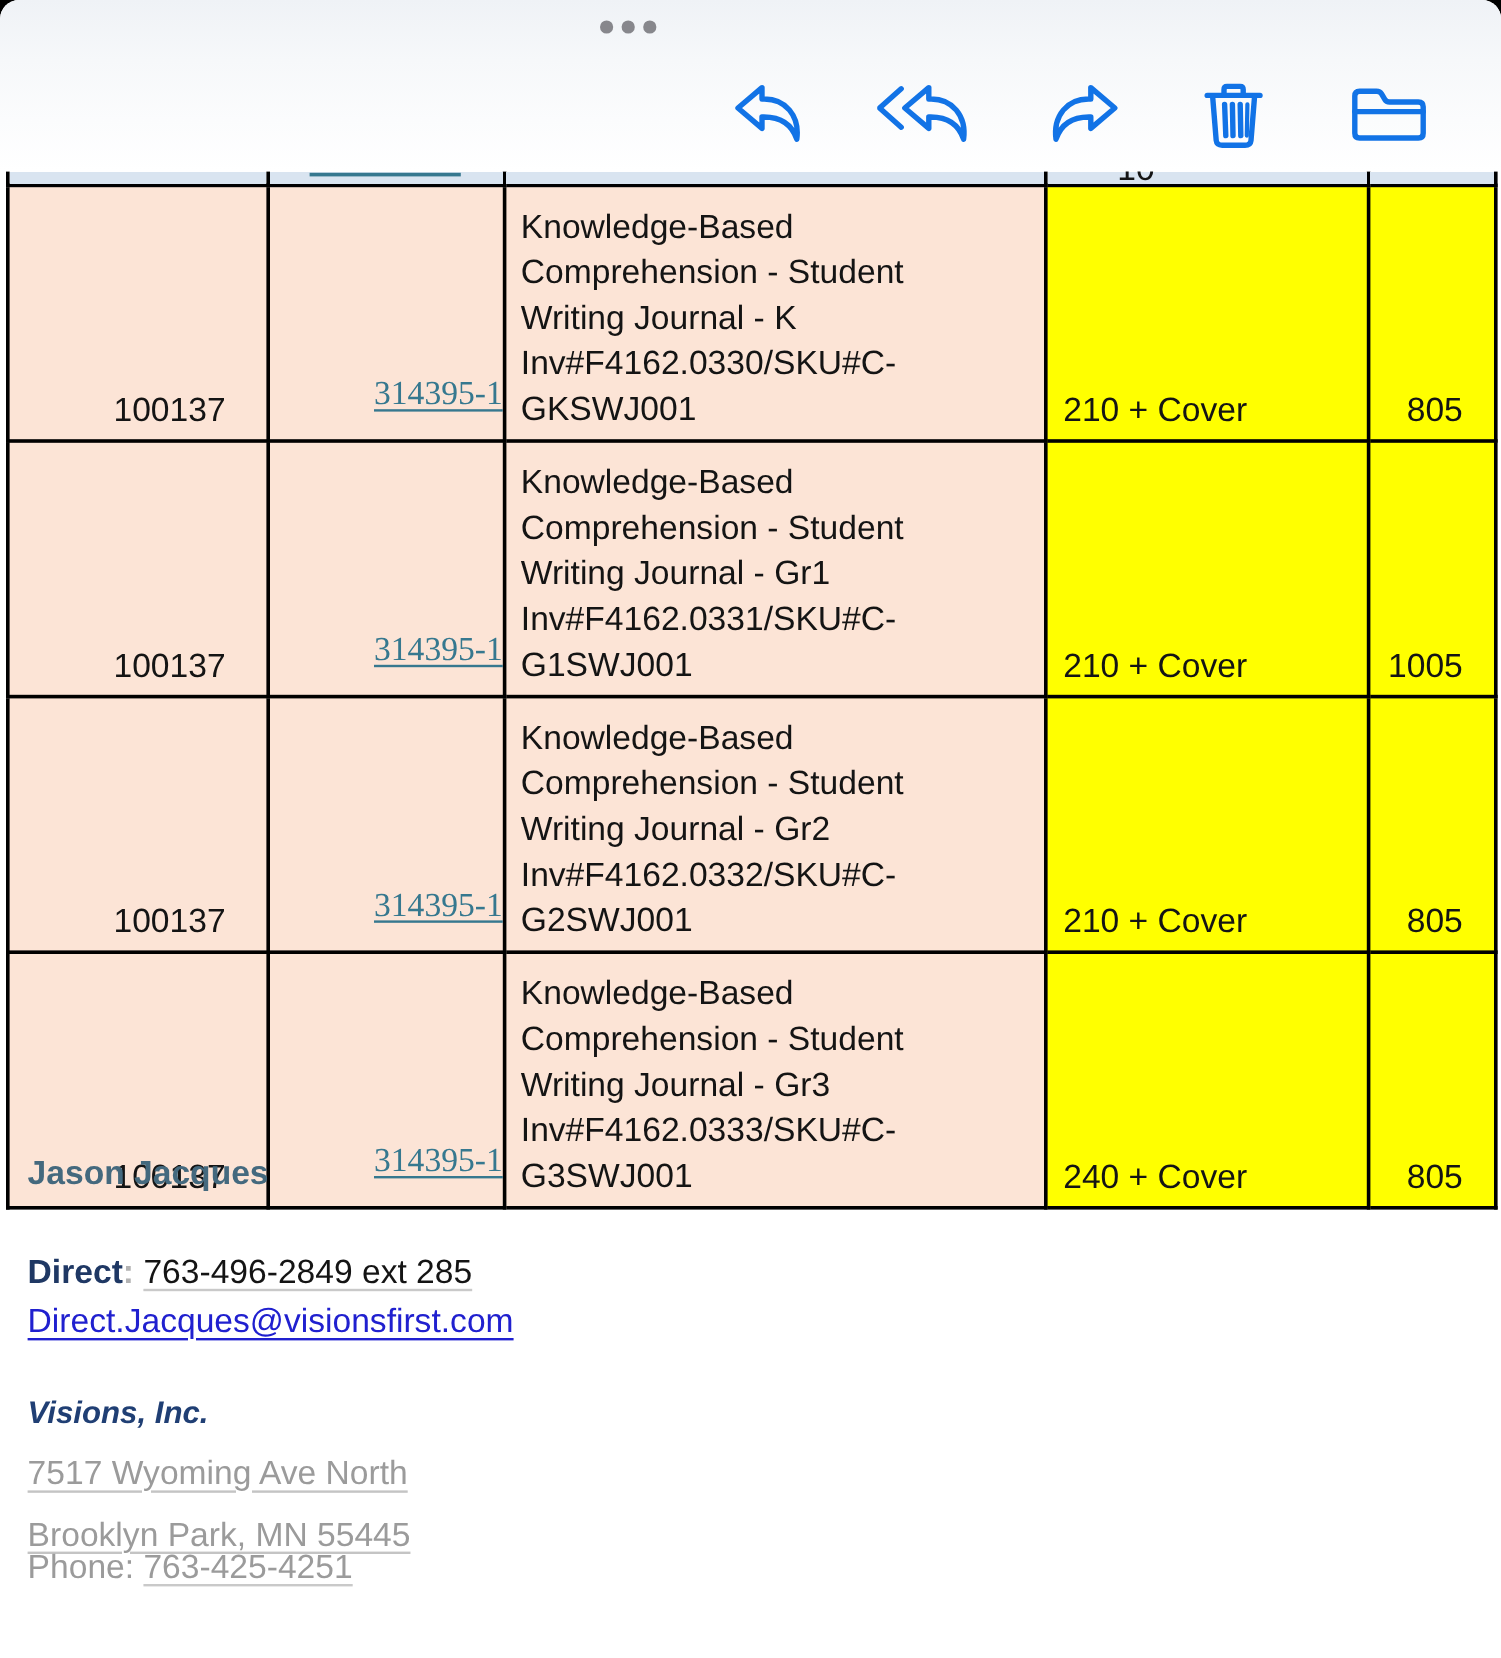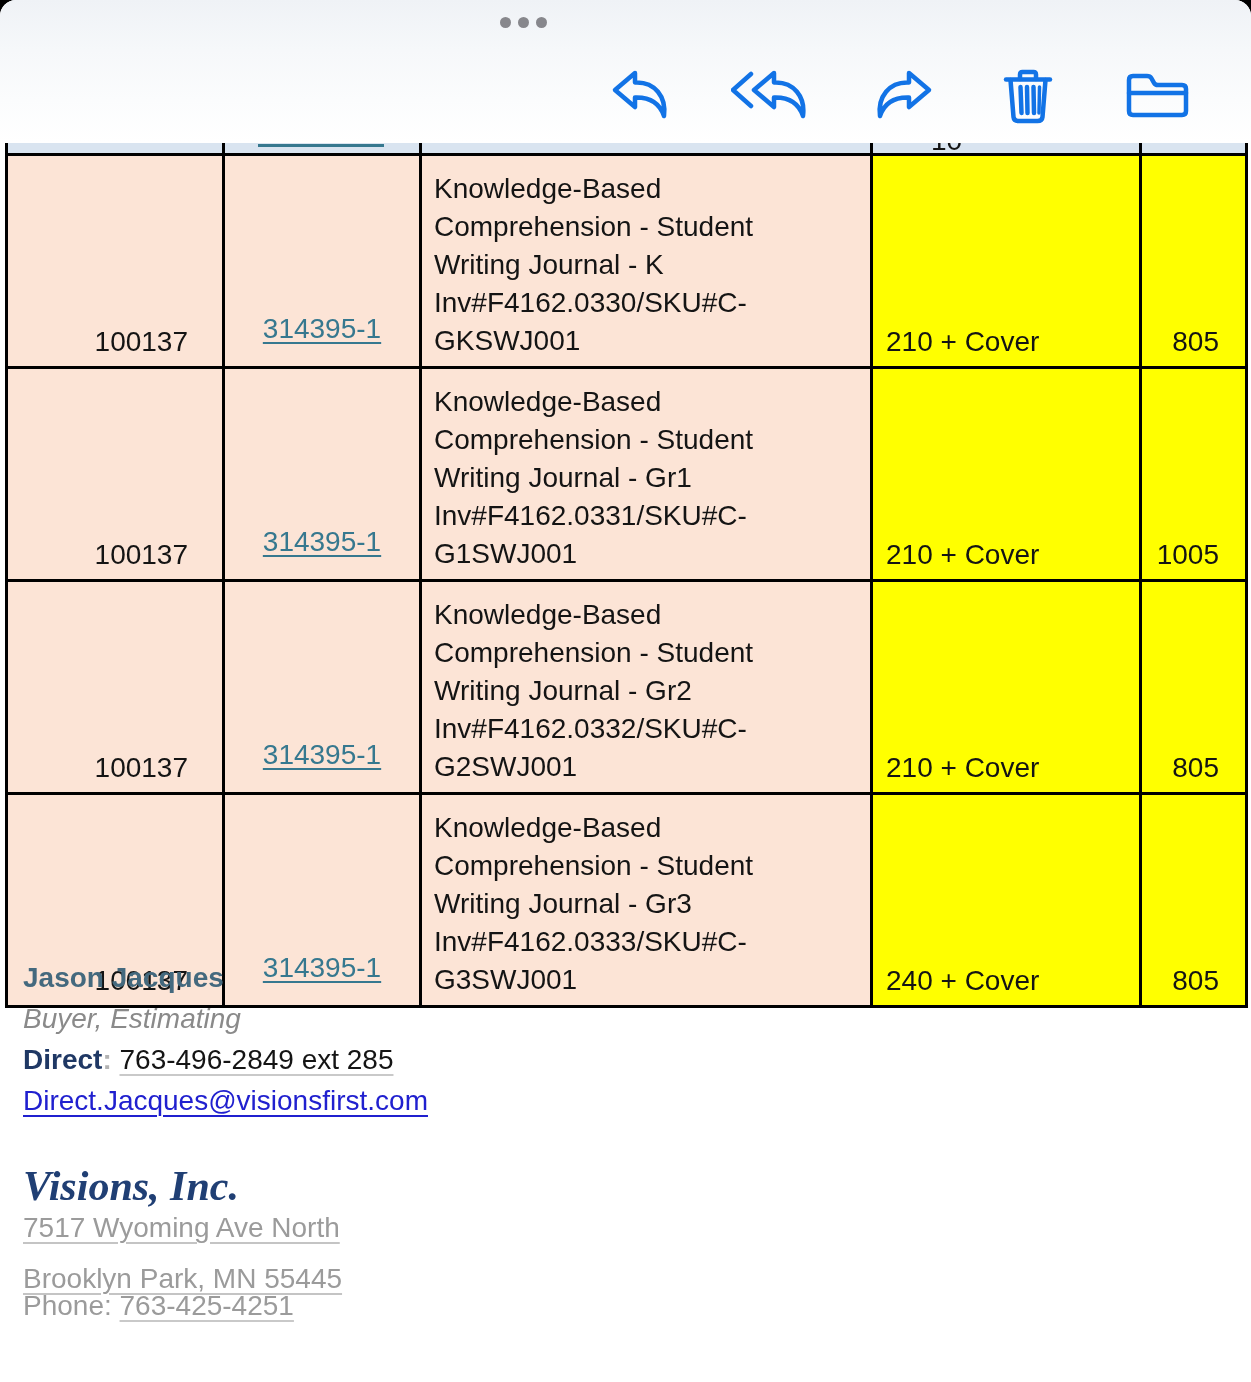--- a/index.html
+++ b/index.html
@@ -24,38 +24,38 @@
   
   .po-table{
     position:absolute;left:5px;top:143px;width:1240px;
     border-collapse:collapse;table-layout:fixed;
     font-size:28px;color:#141414;
   }
   .po-table td{border:3px solid #000;background:var(--peach);padding:0;}
   .po-table tr.partial td{border-top:none;background:var(--sliver);height:10px;position:relative;overflow:hidden;}
   .po-table tr.item td{height:189px;vertical-align:bottom;}
   td.c-order{text-align:right;padding:0 34px 8px 0;}
-  td.c-po{text-align:center;padding:0 0 21px 0;}
+  td.c-po{text-align:right;padding:0 0 21px 0;font-family:Liberation Serif, serif;}
   td.c-desc{text-align:left;padding:2px 8px 6px 12px;line-height:38px;white-space:pre-line;}
   td.c-pages{background:var(--yellow) !important;text-align:left;padding:0 0 8px 13px;margin-top:40px;}
   td.c-qty{background:var(--yellow) !important;text-align:right;padding:0 26px 8px 0;}
   .po-link{color:var(--tablelink);text-decoration:underline;text-underline-offset:4px;cursor:pointer;}
   .remnant-underline{position:absolute;left:33px;top:1px;width:126px;height:3px;background:var(--tablelink);}
   .remnant-text{position:absolute;left:58px;bottom:-2px;font-size:28px;color:#141414;line-height:28px;}
   
   .sig{position:absolute;left:23px;width:1000px;font-size:28px;}
   .sig-name{top:962px;font-weight:bold;color:#44697e;}
   .sig-title{top:1003px;font-style:italic;color:#8a8a8a;}
   .sig-direct{top:1044px;color:#141414;}
   .sig-direct .lbl{font-weight:bold;color:#1f3864;margin-top:39px;}
   .sig-direct .sep{color:#b3b3b3;font-weight:bold;}
   .tel{color:#141414;text-decoration:underline;text-decoration-color:#c9c9c9;text-decoration-thickness:2px;text-underline-offset:5px;cursor:pointer;}
   .sig-email{top:1085px;}
   .sig-email a{color:#2020cf;text-decoration:underline;text-decoration-thickness:2px;text-underline-offset:5px;cursor:pointer;}
-  .sig-company{top:1162px;font-size:42px;font-weight:bold;font-style:italic;color:#203f74;font-family:Liberation Serif, serif;}
+  .sig-company{top:1162px;font-size:26px;font-weight:bold;font-style:italic;color:#203f74;}
   .sig-addr1{top:1212px;}
   .sig-addr2{top:1251px;margin-top:12px;}
   .gray-link{color:#9b9b9b;text-decoration:underline;text-decoration-color:#c4c4c4;text-decoration-thickness:2px;text-underline-offset:5px;cursor:pointer;}
   .sig-phone{top:1290px;color:#9b9b9b;}
   .sig-phone .tel{color:#9b9b9b;}
   .sig-web{top:1338px;font-weight:bold;font-size:29px;}
   .sig-web a{color:#1877c8;text-decoration:underline;text-decoration-color:#145f74;text-decoration-thickness:3px;text-underline-offset:5px;cursor:pointer;}
 </style>
 </head>
 <body>
@@ -173,21 +173,20 @@
 Writing Journal - Gr3
 Inv#F4162.0333/SKU#C-
 G3SWJ001</td>
         <td class="c-pages">240 + Cover</td>
         <td class="c-qty">805</td>
       </tr>
     </tbody>
   </table>
 
   <div class="sig sig-name">Jason Jacques</div>
-  <div class="sig sig-title">Buyer, Estimating</div>
 
   <div class="sig sig-direct">
     <span class="lbl">Direct</span><span class="sep">:</span>
     <span class="tel">763-496-2849 ext 285</span>
   </div>
 
   <div class="sig sig-email">
     <a>Direct.Jacques@visionsfirst.com</a>
   </div>
 

